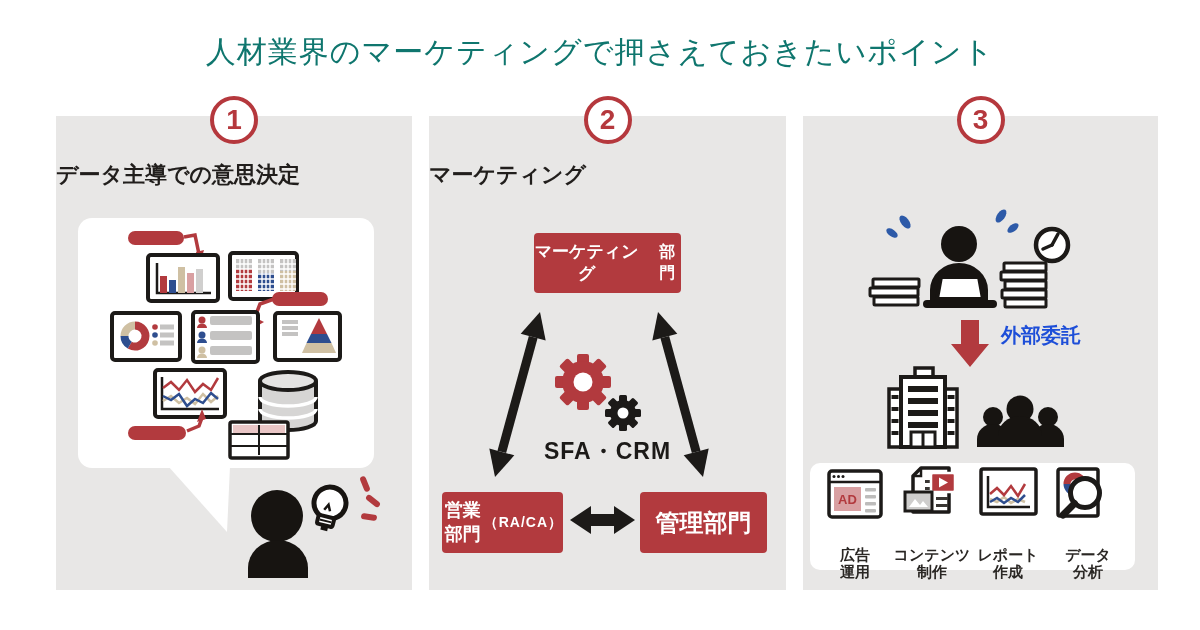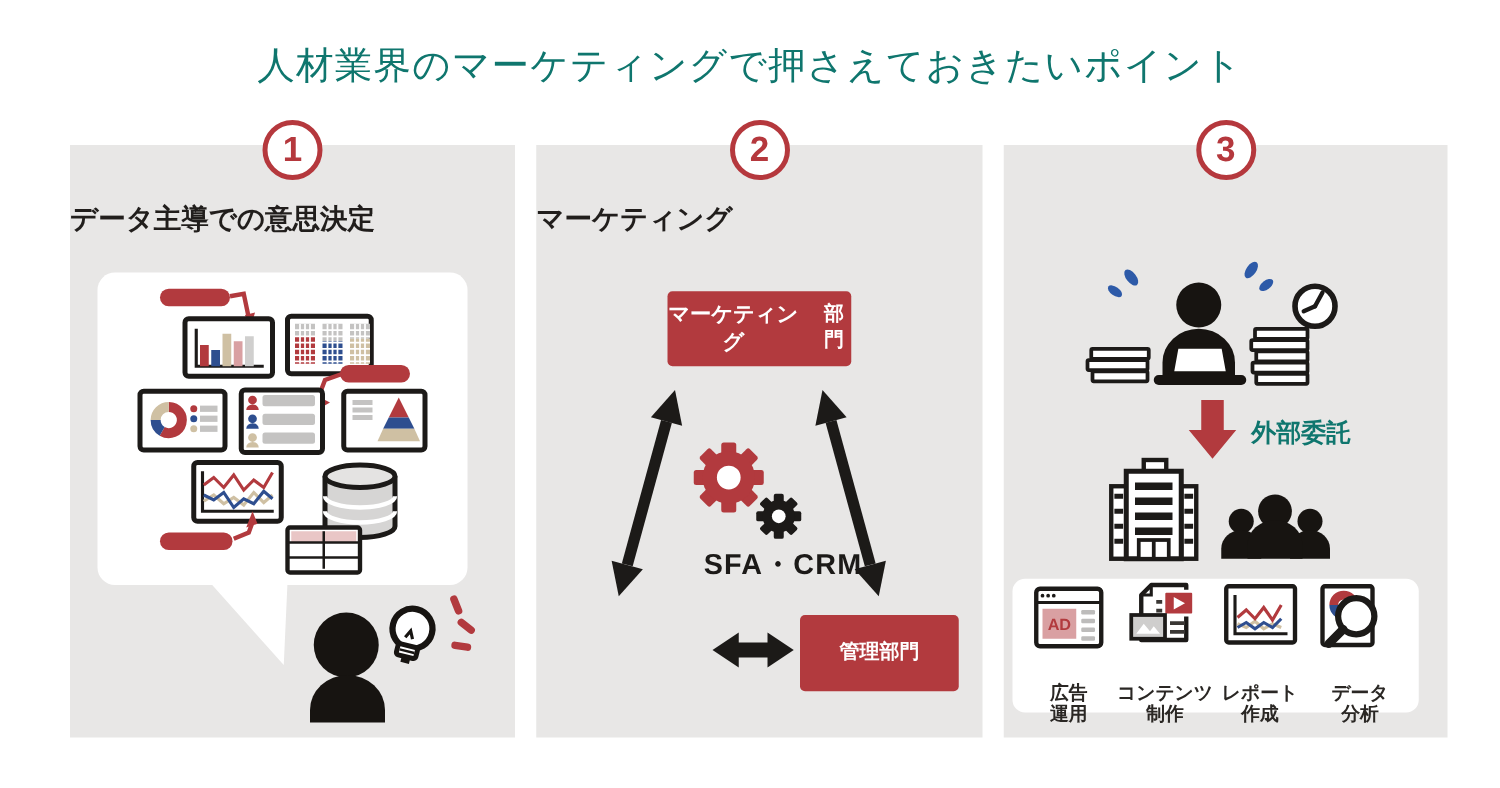--- a/index.html
+++ b/index.html
@@ -21,25 +21,25 @@
   .dept-box{position:absolute;background:#b23a3e;border-radius:4px;color:#fff;font-weight:bold;
             display:flex;flex-direction:row;align-items:center;justify-content:center;
             text-align:center;z-index:2;line-height:1.3;}
   .dept-box .l1{font-size:17px;}
   .dept-box .l2{font-size:16px;margin-left:14px;}
   .dept-box .sub{font-size:14px;letter-spacing:1px;}
   .box-marketing{left:105px;top:117px;width:147px;height:60px;}
   .box-sales{left:13px;top:376px;width:121px;height:61px;}
   .box-sales .l1{font-size:18px;}
   .box-admin{left:211px;top:376px;width:127px;height:61px;}
-  .box-admin .l1{font-size:16px;}
+  .box-admin .l1{font-size:24px;}
   .sfa-label{position:absolute;top:320px;left:0;width:100%;text-align:center;
-             font-size:23px;font-weight:bold;color:#1c1a18;letter-spacing:1px;z-index:2;padding-left:19px;}
-  .outsource-label{position:absolute;top:217px;left:198px;font-size:20px;font-weight:bold;
-                   color:#0f766e;z-index:2;}
+             font-size:23px;font-weight:bold;color:#1c1a18;letter-spacing:1px;z-index:2;}
+  .outsource-label{position:absolute;top:206px;left:198px;font-size:20px;font-weight:bold;
+                   color:#1d4ed8;z-index:2;}
   .svc{position:absolute;top:412px;width:84px;text-align:center;font-size:15px;
        font-weight:bold;color:#2a2724;line-height:17px;z-index:2;margin-top:18px;}
   .svc1{left:10px;}.svc2{left:87px;}.svc3{left:163px;}.svc4{left:243px;}
 </style>
 </head>
 <body>
 
 <div class="canvas">
 
   <div class="main-title">人材業界のマーケティングで押さえておきたいポイント</div>
@@ -243,20 +243,24 @@
         <circle cx="0" cy="0" r="13"></circle>
         <circle cx="0" cy="0" r="5.5" fill="#ffffff"></circle>
       </g>
     </svg>
 
     <div class="dept-box box-marketing">
       <span class="l1">マーケティング</span>
       <span class="l2">部門</span>
     </div>
     <div class="sfa-label">SFA・CRM</div>
+    <div class="dept-box box-sales">
+      <span class="l1">営業部門</span>
+      <span class="sub">（RA/CA）</span>
+    </div>
     <div class="dept-box box-admin">
       <span class="l1">管理部門</span>
     </div>
   </section>
 
   <section class="panel p3">
     <div class="step-circle">
       <span>3</span>
     </div>
 

